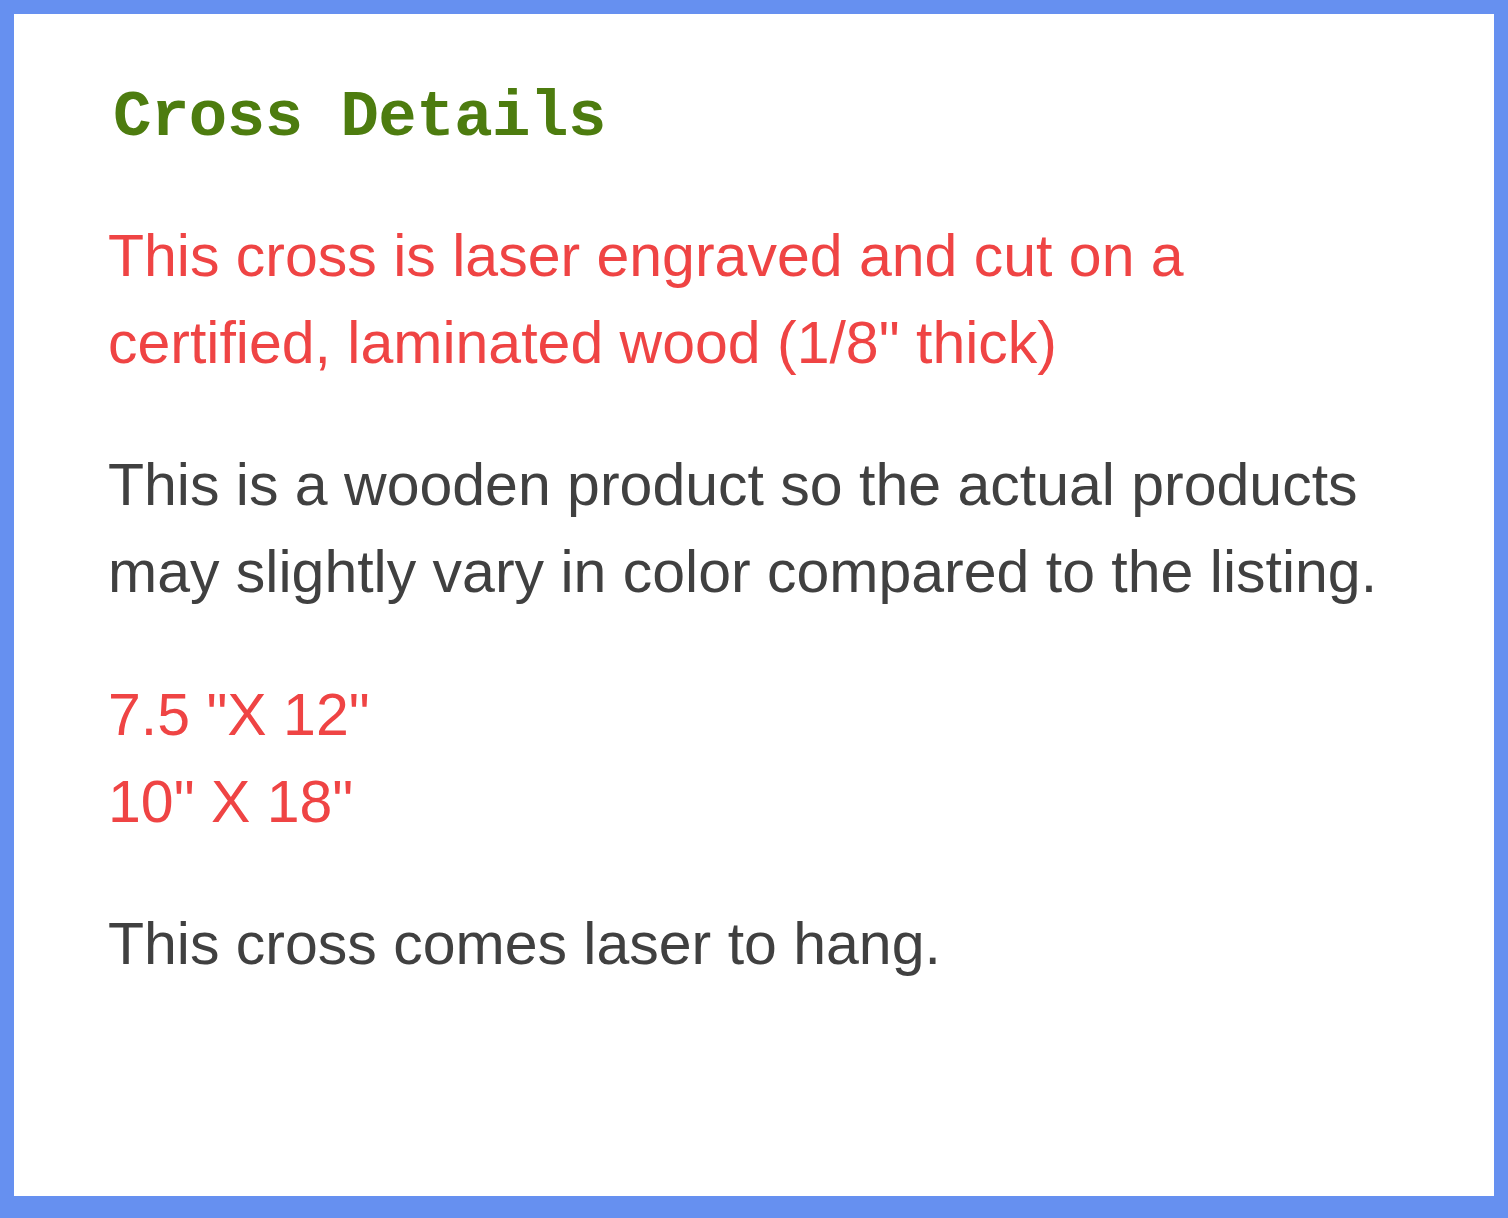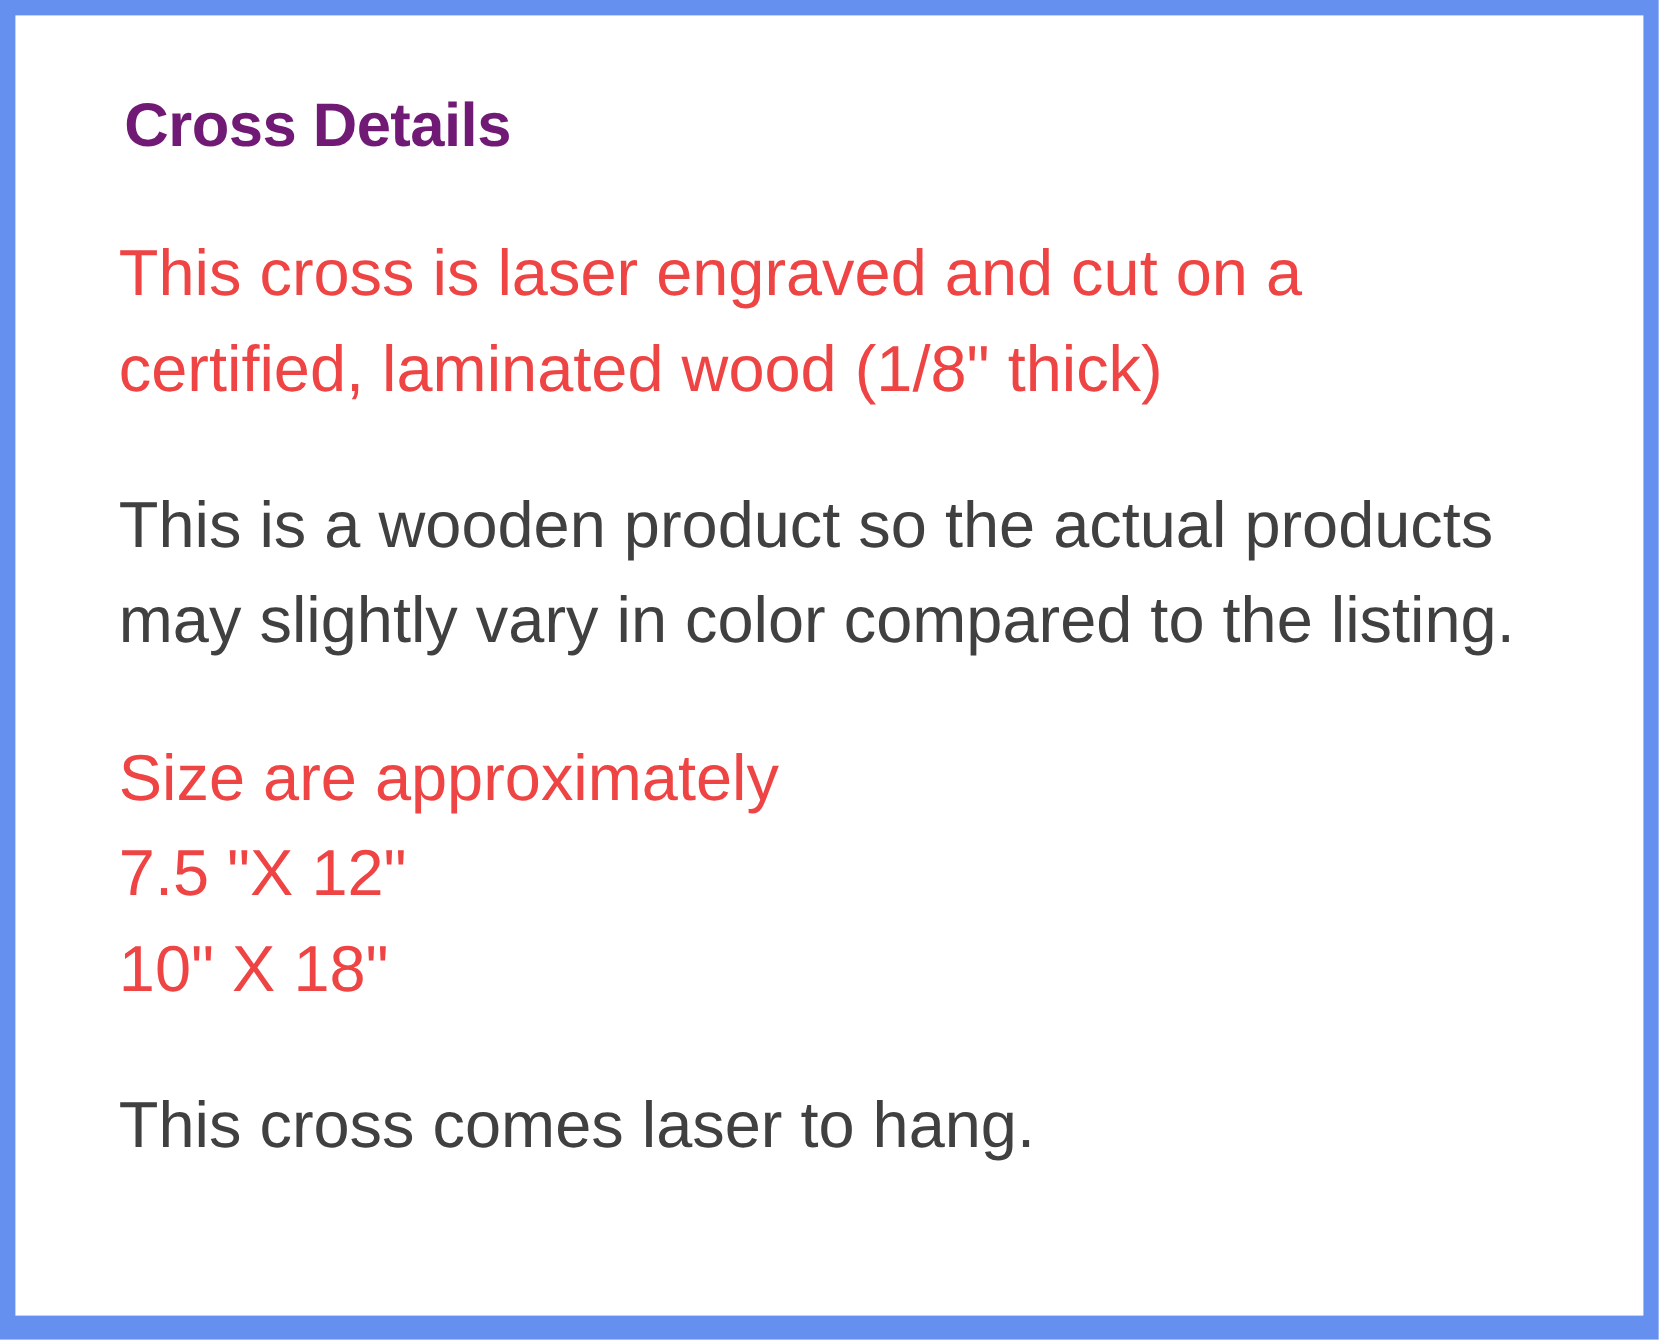--- a/index.html
+++ b/index.html
@@ -30,24 +30,24 @@
   }
 
   .content {
     position: absolute;
     left: 94px;
     top: 72px;
     right: 8px;
   }
 
   .detail-title {
-    font-family: Liberation Sans, sans-serif;
-    font-size: 56px;
+    font-family: Liberation Mono, monospace;
+    font-size: 64px;
     font-weight: bold;
-    color: #701a75;
+    color: #4d7c0f;
     line-height: 1.0;
     letter-spacing: -0.5px;
     margin: 0 0 0 5px;
     padding: 0;
     white-space: nowrap;
   }
 
   .para {
     font-family: "Liberation Sans", sans-serif;
     font-size: 59px;
@@ -87,21 +87,20 @@
       <div class="gap-b"></div>
 
       <p class="para blue">
         <span class="line">This is a wooden product so the actual products</span>
         <span class="line">may slightly vary in color compared to the listing.</span>
       </p>
 
       <div class="gap-c"></div>
 
       <p class="para dark">
-        <span class="line">Size are approximately</span>
         <span class="line">7.5 "X 12"</span>
         <span class="line">10" X 18"</span>
       </p>
 
       <div class="gap-d"></div>
 
       <p class="para blue">
         <span class="line">This cross comes laser to hang.</span>
       </p>
 

